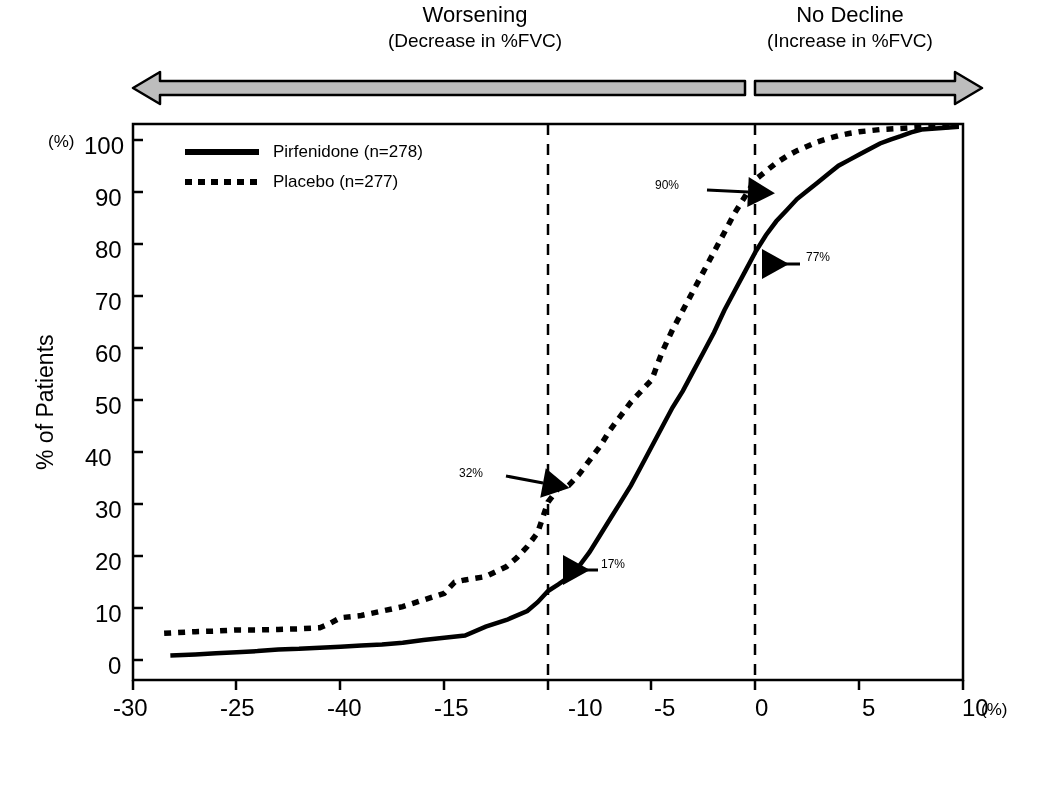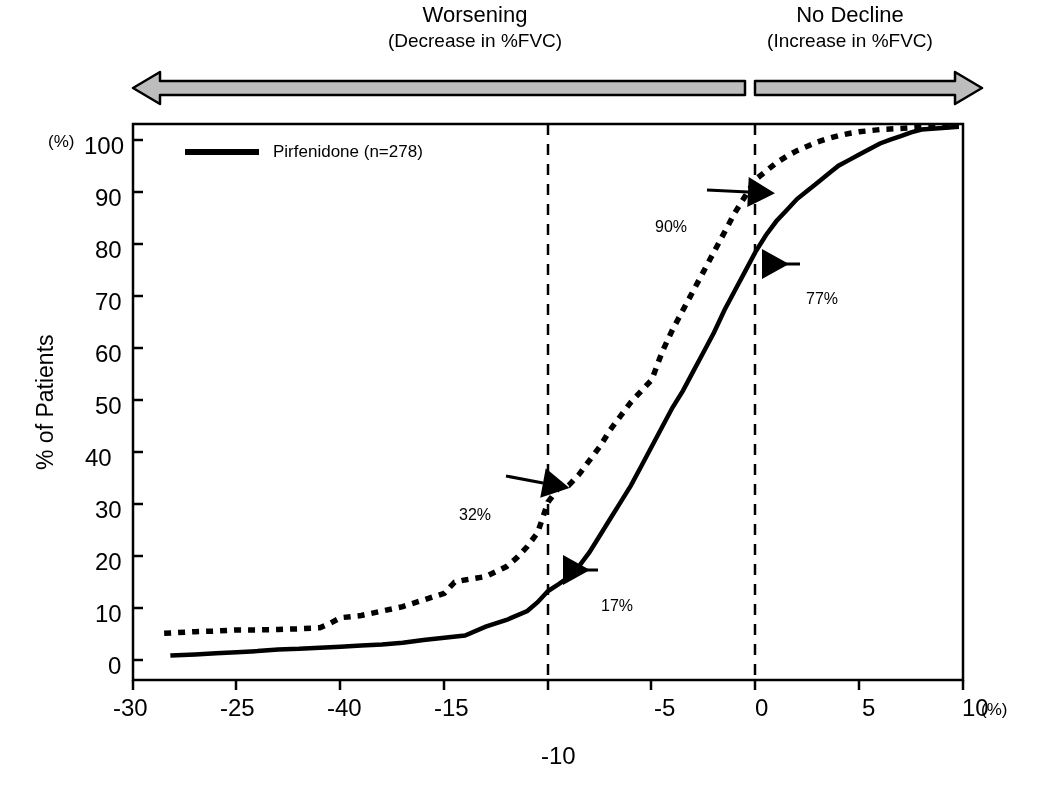--- a/index.html
+++ b/index.html
@@ -8,21 +8,21 @@
 
   .hdr-label{position:absolute;text-align:center;font-size:22px;line-height:26px;color:#000;}
   .hdr-label .sub{font-size:19px;display:block;}
 
   .axis-title-y{position:absolute;font-size:23px;transform:rotate(-90deg);transform-origin:left top;white-space:nowrap;}
   .axis-title-x{position:absolute;font-size:23px;white-space:nowrap;}
 
   .tick-label{position:absolute;font-size:24px;white-space:nowrap;}
   .unit-label{position:absolute;font-size:17px;white-space:nowrap;}
 
-  .ann{position:absolute;font-size:16px;white-space:nowrap;margin-top:40px;}
+  .ann{position:absolute;font-size:12px;white-space:nowrap;}
 
   .legend{position:absolute;font-size:17px;}
   .legend-row{display:flex;align-items:center;height:30px;}
   .legend-key{width:74px;height:22px;margin-right:14px;position:relative;}
   .legend-text{white-space:nowrap;}
 
   svg{position:absolute;left:0;top:0;}
 </style>
 </head>
 <body>
@@ -53,34 +53,42 @@
   <div class="tick-label" style="left:85px;top:444px;">40</div>
   <div class="tick-label" style="left:95px;top:496px;">30</div>
   <div class="tick-label" style="left:95px;top:548px;">20</div>
   <div class="tick-label" style="left:95px;top:600px;">10</div>
   <div class="tick-label" style="left:108px;top:652px;">0</div>
 
   <div class="tick-label" style="left:113px;top:694px;">-30</div>
   <div class="tick-label" style="left:220px;top:694px;">-25</div>
   <div class="tick-label" style="left:327px;top:694px;">-40</div>
   <div class="tick-label" style="left:434px;top:694px;">-15</div>
-  <div class="tick-label" style="left:541px;top:694px;margin-top:48px;">-10</div>
+  <div class="tick-label" style="left:568px;top:694px;">-10</div>
   <div class="tick-label" style="left:654px;top:694px;">-5</div>
   <div class="tick-label" style="left:755px;top:694px;">0</div>
   <div class="tick-label" style="left:862px;top:694px;">5</div>
   <div class="tick-label" style="left:962px;top:694px;">10</div>
 
   <div class="legend" style="left:185px;top:137px;">
     <div class="legend-row">
       <span class="legend-key">
         <svg width="74" height="22" viewBox="0 0 74 22">
           <line x1="0" y1="11" x2="74" y2="11" stroke="#000" stroke-width="6"></line>
         </svg>
       </span>
       <span class="legend-text">Pirfenidone (n=278)</span>
+    </div>
+    <div class="legend-row">
+      <span class="legend-key">
+        <svg width="74" height="22" viewBox="0 0 74 22">
+          <line x1="0" y1="11" x2="74" y2="11" stroke="#000" stroke-width="6" stroke-dasharray="7 6"></line>
+        </svg>
+      </span>
+      <span class="legend-text">Placebo (n=277)</span>
     </div>
   </div>
 
   <div class="ann" style="left:459px;top:466px;">32%</div>
   <div class="ann" style="left:601px;top:557px;">17%</div>
   <div class="ann" style="left:655px;top:178px;">90%</div>
   <div class="ann" style="left:806px;top:250px;">77%</div>
 
   <svg width="1043" height="791">
     <defs>

